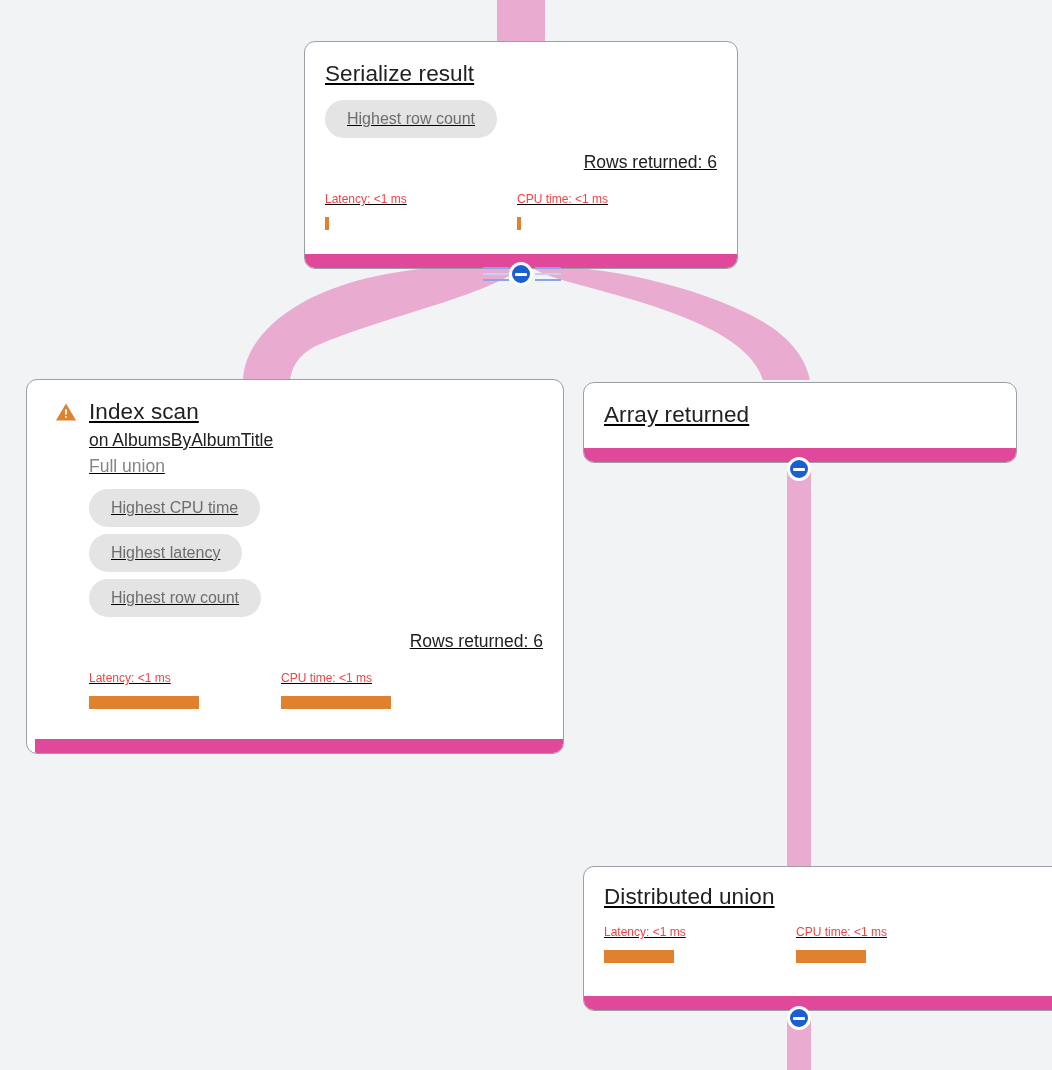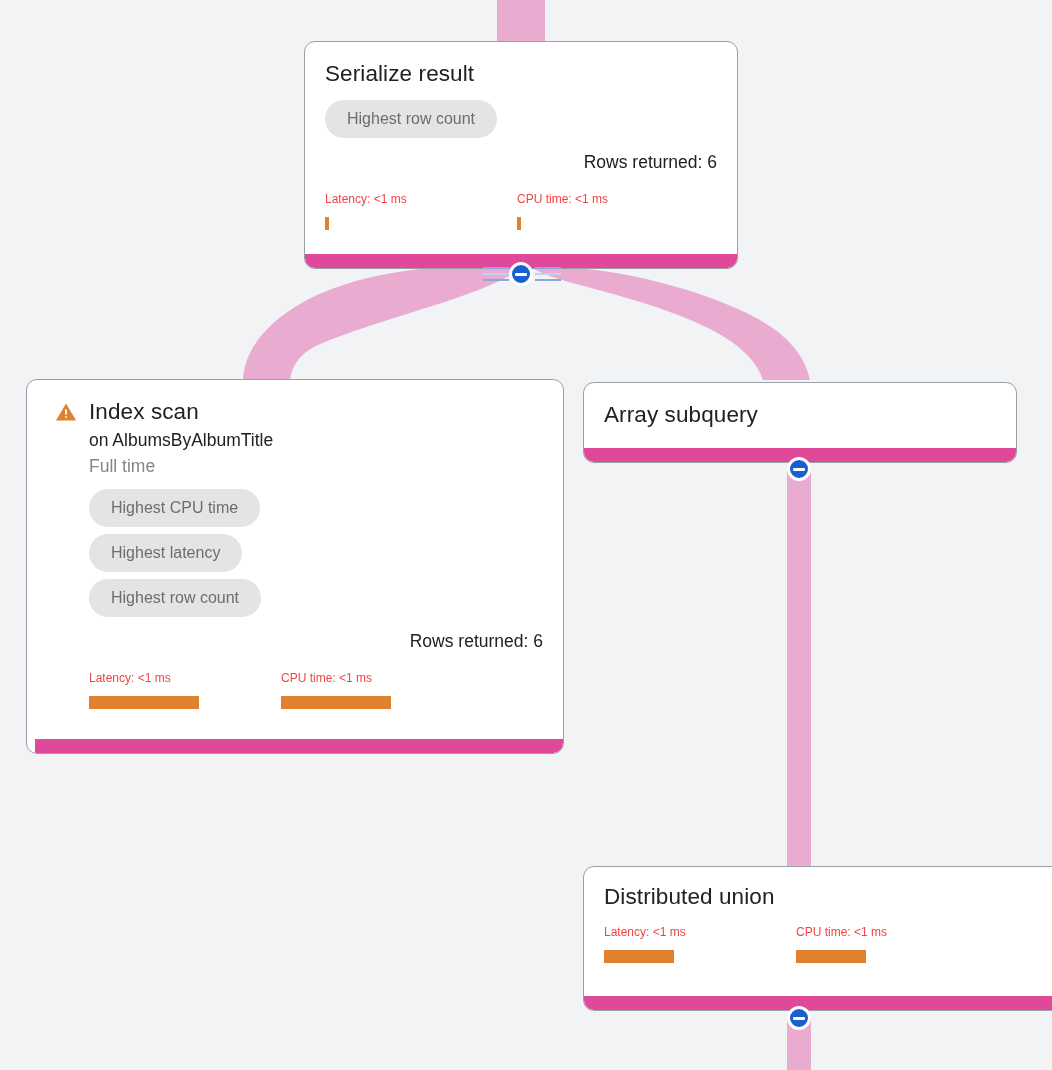--- a/index.html
+++ b/index.html
@@ -41,20 +41,21 @@
     border-radius: 11px;
     overflow: hidden;
     display: flex;
     flex-direction: column;
   }
   .node-body {
     flex: 1 1 auto;
     padding: 18px 20px 14px 20px;
     display: flex;
     flex-direction: column;
+    text-decoration: underline;
   }
   .node-footer {
     flex: 0 0 auto;
     height: 14px;
     background: #e0499a;
   }
 
   .node-title-row {
     display: flex;
     align-items: flex-start;
@@ -251,21 +252,21 @@
     <div class="node-body">
       <div class="node-title-row">
         <svg class="warn-icon" viewBox="0 0 24 24">
           <path d="M12 2.6 L23 21.4 H1 Z" fill="#e0812f"></path>
           <rect x="11" y="9" width="2" height="6" rx="1" fill="#ffffff"></rect>
           <rect x="11" y="16.4" width="2" height="2" rx="1" fill="#ffffff"></rect>
         </svg>
         <div class="node-title">Index scan</div>
       </div>
       <div class="node-subline" style="margin-left:34px;">on AlbumsByAlbumTitle</div>
-      <div class="node-subline muted" style="margin-left:34px;">Full time</div>
+      <div class="node-subline muted" style="margin-left:34px;">Full union</div>
       <div class="badge-list" style="margin-left:34px;">
         <div class="badge">Highest CPU time</div>
         <div class="badge">Highest latency</div>
         <div class="badge">Highest row count</div>
       </div>
       <div class="rows-returned" style="margin-left:34px;">Rows returned: 6</div>
       <div class="metrics-row" style="margin-left:34px;">
         <div class="metric" style="width:192px;">
           <div class="metric-label">Latency: &lt;1 ms</div>
           <div class="metric-bar" style="width:110px;"></div>
@@ -275,21 +276,21 @@
           <div class="metric-bar" style="width:110px;"></div>
         </div>
       </div>
     </div>
     <div class="node-footer"></div>
   </div>
 
   <div class="plan-node" id="node-array-subquery" style="left:583px; top:382px; width:434px; height:81px;">
     <div class="node-body" style="padding:18px 20px 10px 20px;">
       <div class="node-title-row">
-        <div class="node-title">Array subquery</div>
+        <div class="node-title">Array returned</div>
       </div>
     </div>
     <div class="node-footer"></div>
   </div>
   <div class="collapse-toggle" style="left:787px; top:457px;">
     <span class="minus-bar"></span>
   </div>
 
   <div class="plan-node" id="node-distributed-union" style="left:583px; top:866px; width:512px; height:145px;">
     <div class="node-body" style="padding:16px 20px 10px 20px;">

